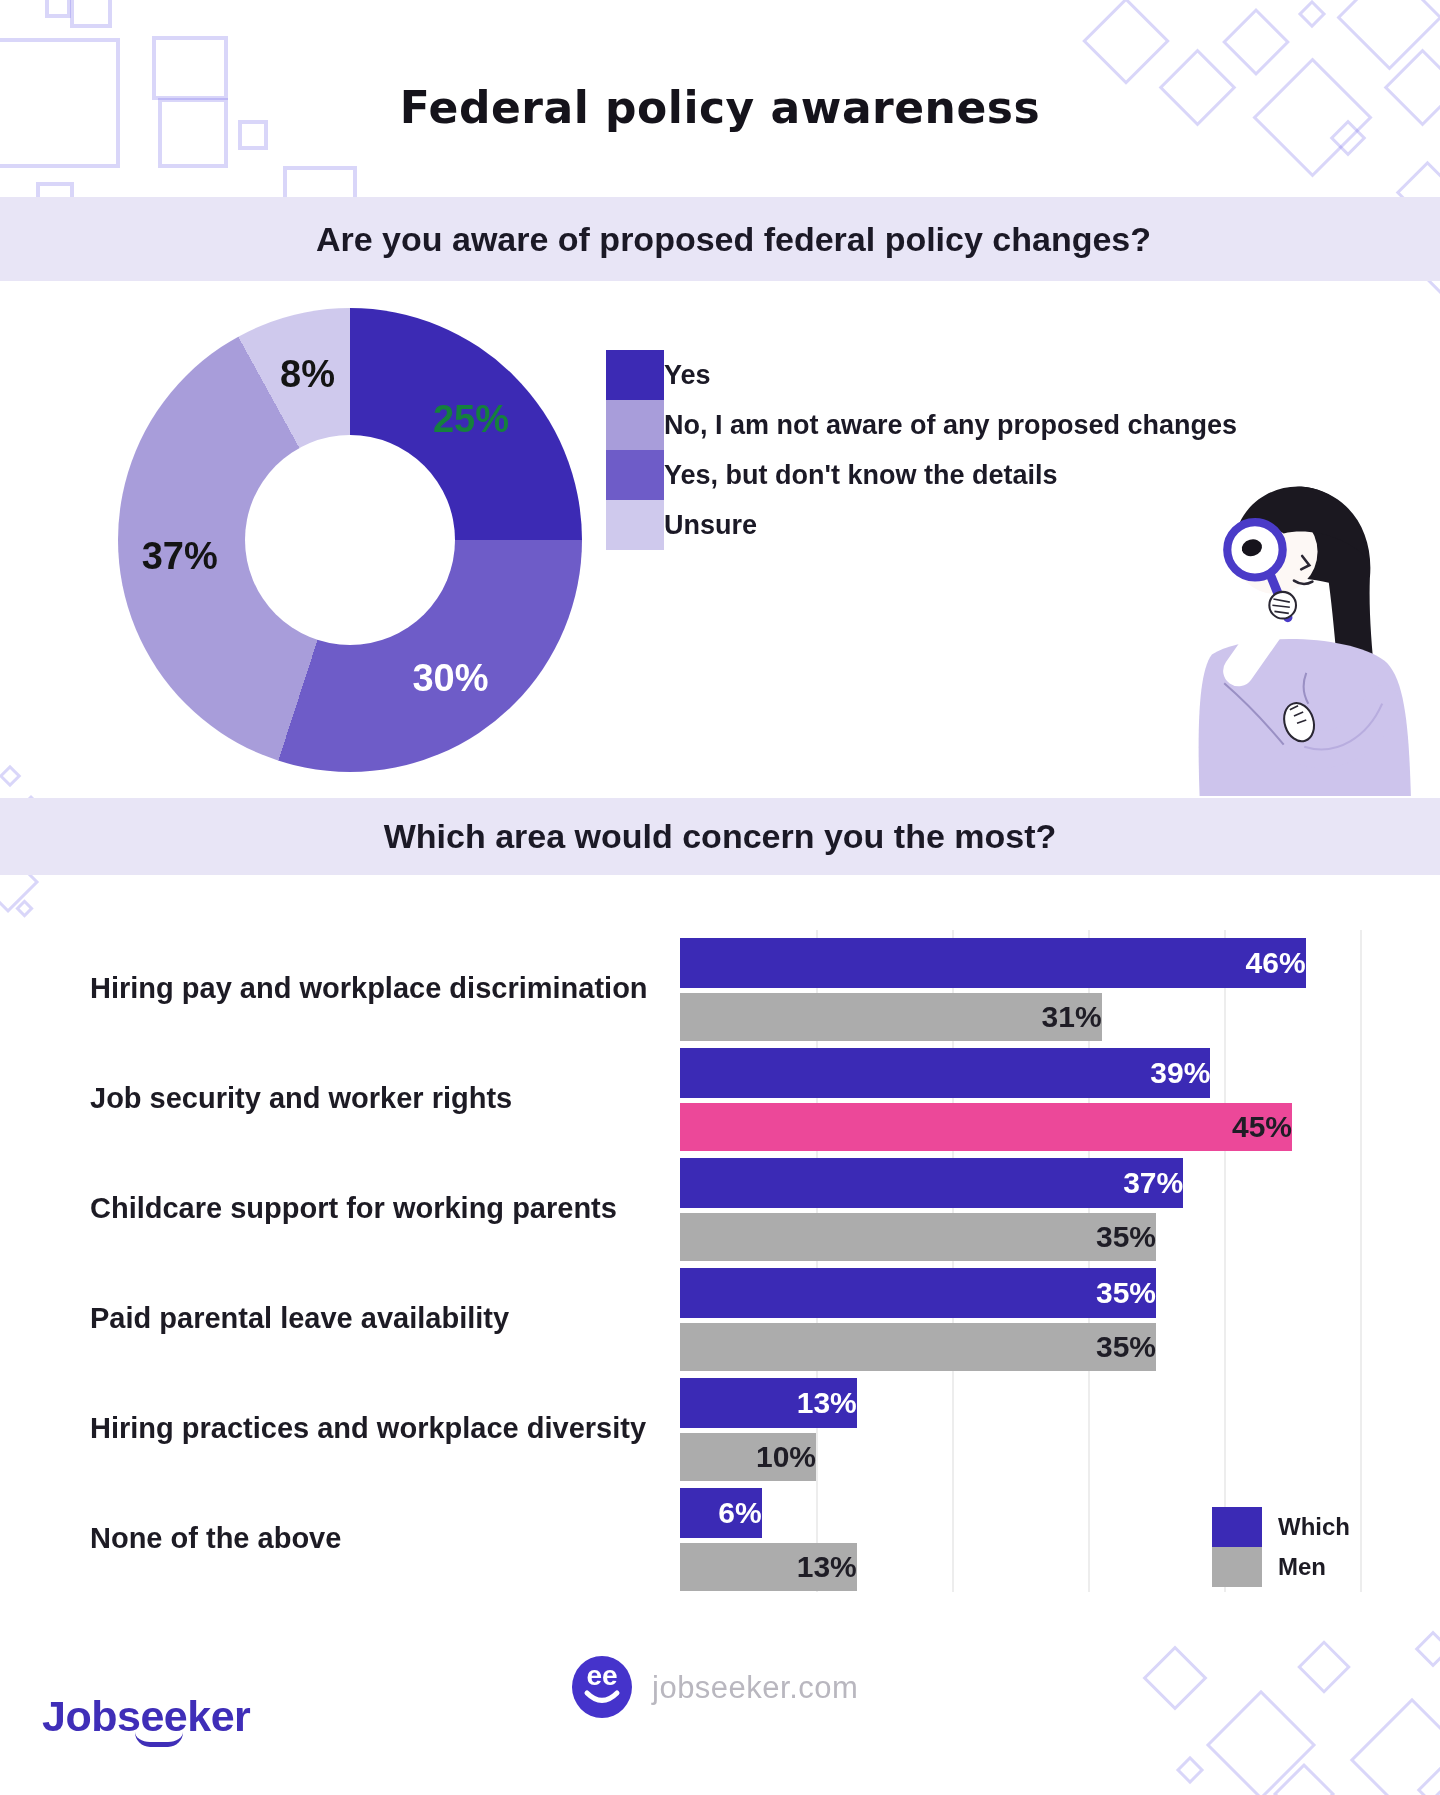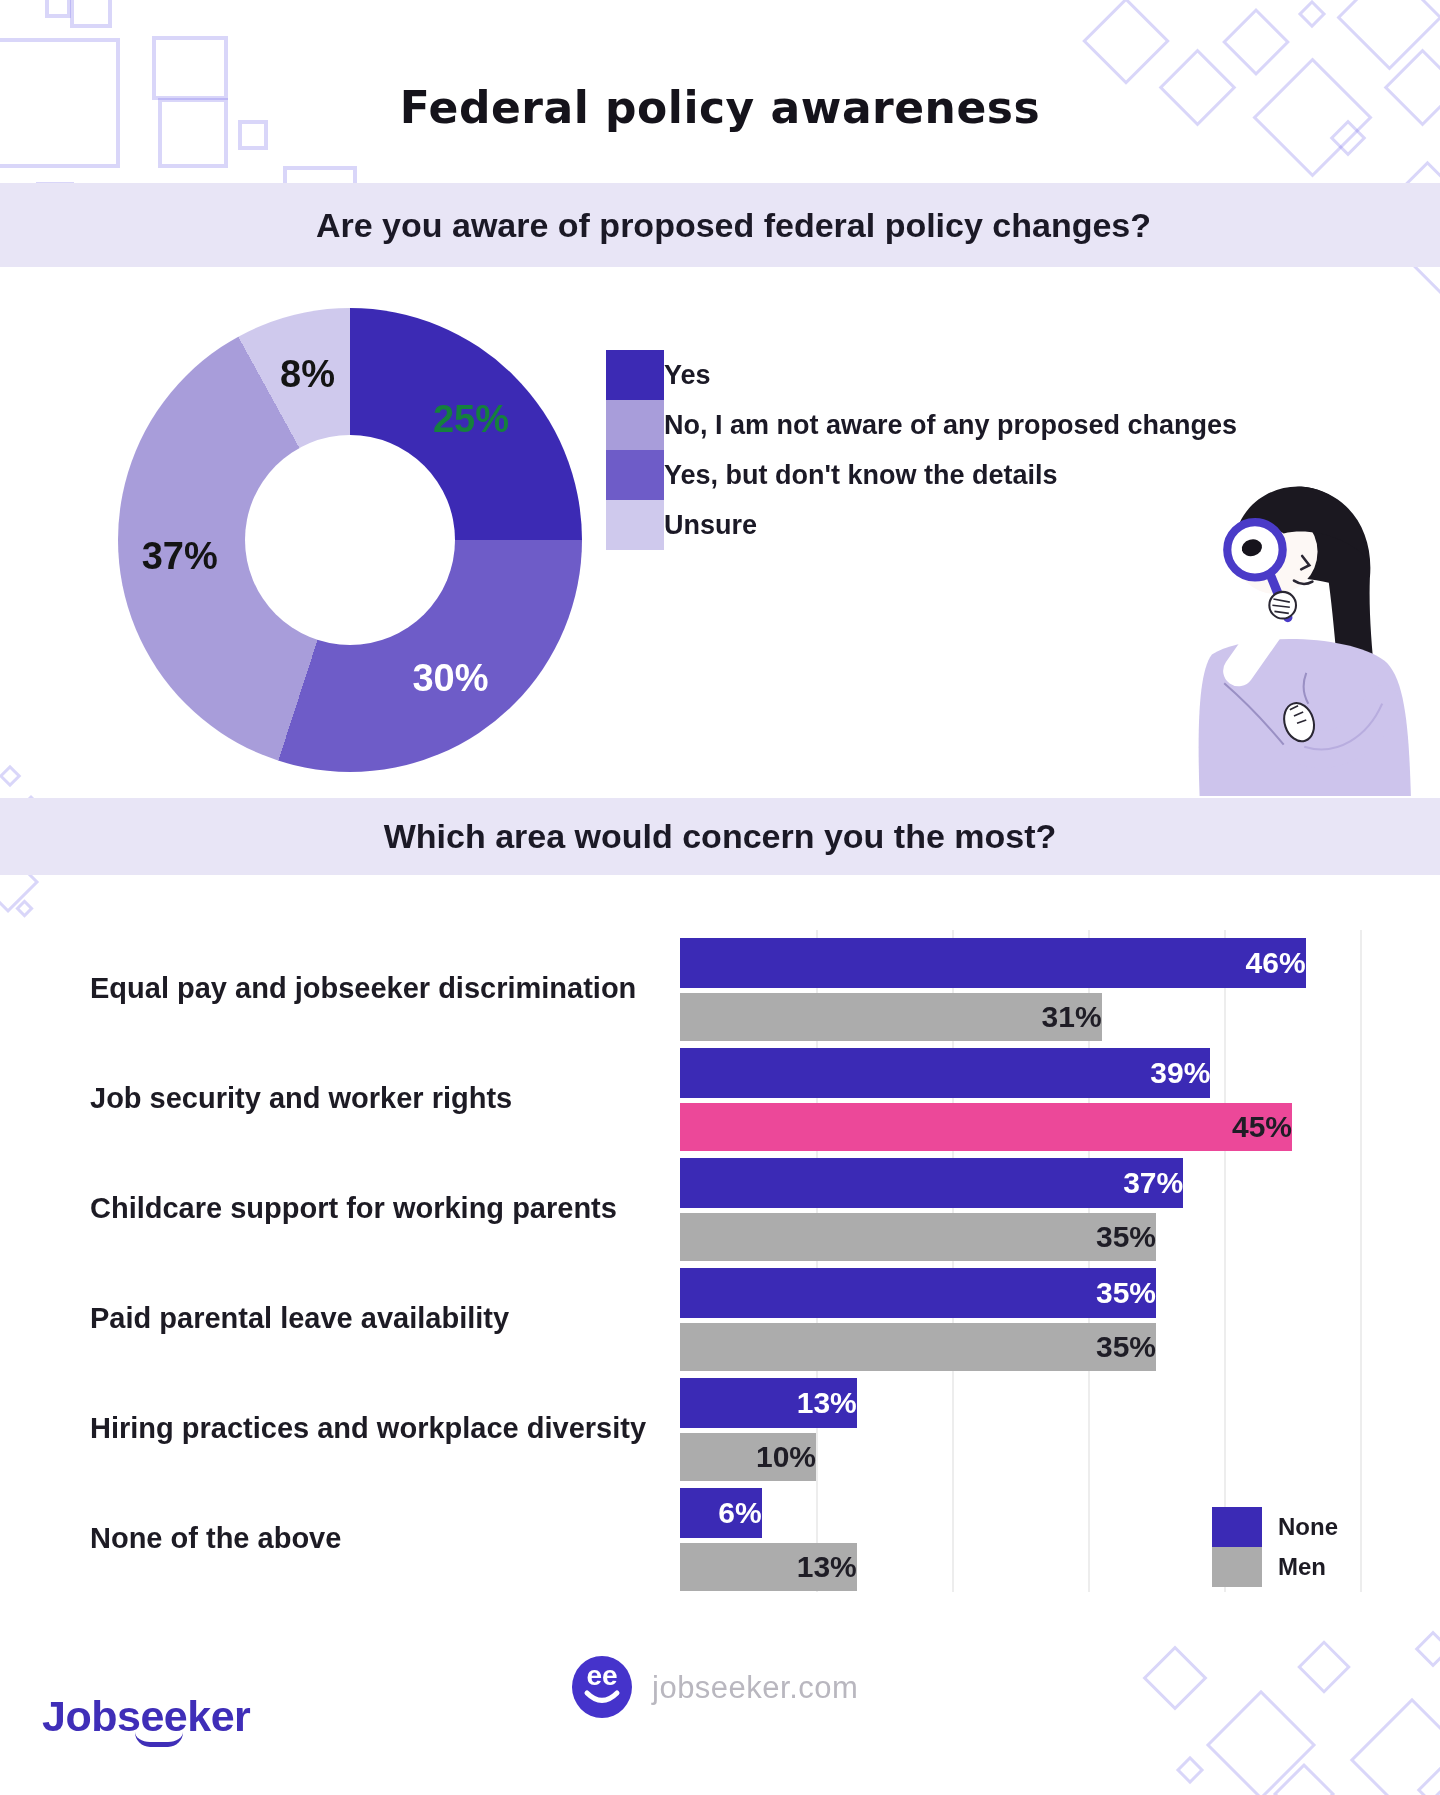--- a/index.html
+++ b/index.html
@@ -11,21 +11,21 @@
     position:absolute; top:82px; left:0; width:100%; text-align:center;
     font-family:"DejaVu Sans", sans-serif; font-size:44px; font-weight:bold;
     color:#15131b; letter-spacing:0.5px;
   }
 
   .band {
     position:absolute; left:0; width:100%; background:#e8e5f6;
     display:flex; align-items:center; justify-content:center;
     font-size:34px; font-weight:bold; color:#1b1926;
   }
-  .band1 { top:183px; height:84px;padding-left:27px; }
+  .band1 { top:197px; height:84px;padding-left:27px; }
   .band2 { top:798px; height:77px; }
 
   
   .donut { position:absolute; left:118px; top:308px; width:464px; height:464px; border-radius:50%; }
   .donut-hole { position:absolute; left:127px; top:127px; width:210px; height:210px; border-radius:50%; background:#ffffff; }
   .donut-label { position:absolute; transform:translate(-50%,-50%); font-size:38px; font-weight:bold; white-space:nowrap; }
 
   
   .pie-legend { position:absolute; left:606px; top:350px; }
   .pie-legend-row { display:flex; align-items:center; height:50px; }
@@ -175,21 +175,21 @@
     <span>Which area would concern you the most?</span>
   </div>
 
   <div class="chart" id="bar-chart">
       <div class="gridline" style="left: 816px;"></div>
       <div class="gridline" style="left: 952px;"></div>
       <div class="gridline" style="left: 1088px;"></div>
       <div class="gridline" style="left: 1224px;"></div>
       <div class="gridline" style="left: 1360px;"></div>
       <div class="bar-group" style="top: 16px;">
-        <div class="cat-label">Equal pay and jobseeker discrimination</div>
+        <div class="cat-label">Hiring pay and workplace discrimination</div>
         <div class="bar bar-women" style="background: rgb(59, 42, 181); width: 625.6px;">
           <div class="bar-value" style="color: rgb(255, 255, 255);">46%</div>
         </div>
         <div class="bar bar-men" style="background: rgb(172, 172, 172); width: 421.6px;">
           <div class="bar-value" style="color: rgb(31, 29, 38);">31%</div>
         </div>
       </div>
       <div class="bar-group" style="top: 126px;">
         <div class="cat-label">Job security and worker rights</div>
         <div class="bar bar-women" style="background: rgb(59, 42, 181); width: 530.4px;">
@@ -233,21 +233,21 @@
         </div>
         <div class="bar bar-men" style="background: rgb(172, 172, 172); width: 176.8px;">
           <div class="bar-value" style="color: rgb(31, 29, 38);">13%</div>
         </div>
       </div>
     </div>
 
   <div class="bar-legend" id="bar-legend">
       <div class="bar-legend-row">
         <div class="bar-legend-swatch" style="background: rgb(59, 42, 181);"></div>
-        <div class="bar-legend-label">None</div>
+        <div class="bar-legend-label">Which</div>
       </div>
       <div class="bar-legend-row">
         <div class="bar-legend-swatch" style="background: rgb(172, 172, 172);"></div>
         <div class="bar-legend-label">Men</div>
       </div>
     </div>
 
   <div class="brand" id="brand">
     <span id="brand-a">Jobs</span><span id="brand-b">ee</span><span id="brand-c">ker</span>
     <span class="brand-smile"></span>

